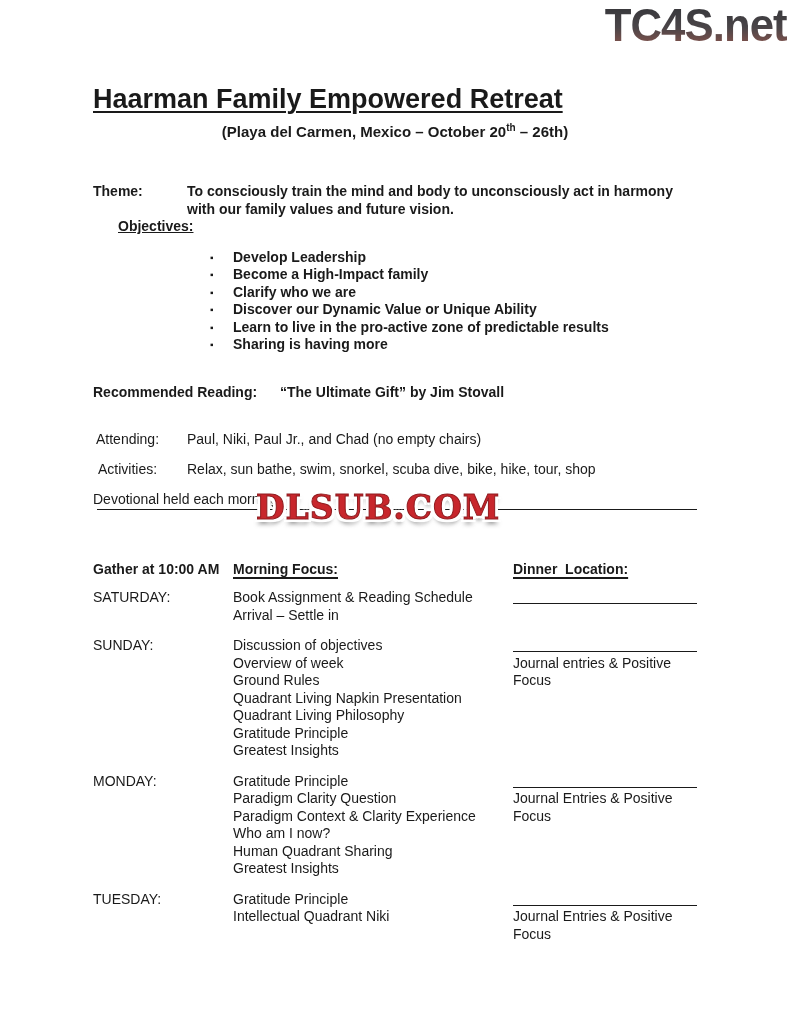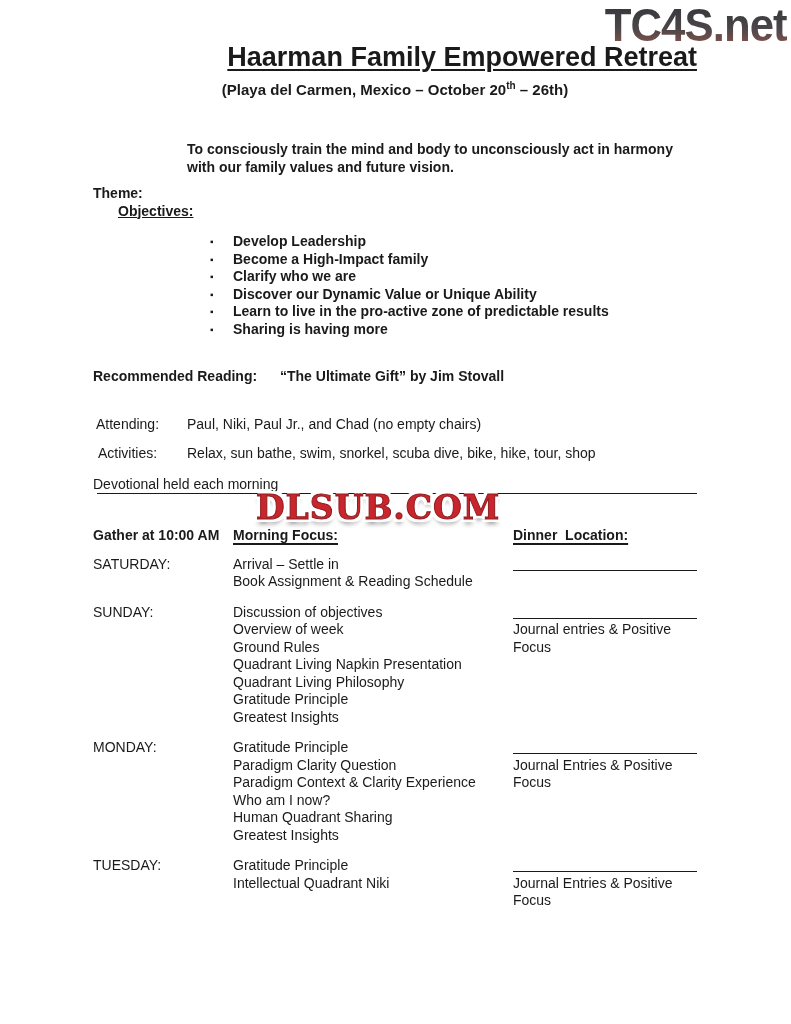--- a/index.html
+++ b/index.html
@@ -17,22 +17,22 @@
   }
   .content {
     position: absolute;
     left: 93px;
     top: 0;
     width: 604px;
   }
 
   
   .title {
-    margin-top: 42px;
-    text-align: right;
+    margin-top: 84px;
+    text-align: left;
     font-size: 27px;
     line-height: 31px;
     font-weight: bold;
     text-decoration: underline;
     text-decoration-thickness: 2px;
     text-underline-offset: 3px;
   }
   .subtitle {
     margin-top: 3px;
     text-align: center;
@@ -40,21 +40,21 @@
     font-weight: bold;
     line-height: 19px;
   }
   .subtitle sup { font-size: 10px; }
 
   
   .theme-row {
     margin-top: 42px;
     display: flex;
   }
-  .theme-label { width: 94px; flex: 0 0 94px; font-weight: bold; margin-top: 44px; }
+  .theme-label { width: 94px; flex: 0 0 94px; font-weight: bold; }
   .theme-text { width: 490px; font-weight: bold; }
 
   .objectives-label {
     padding-left: 25px;
     font-weight: bold;
     text-decoration: underline;
   }
 
   .objectives-list {
     margin-top: 13px;
@@ -83,21 +83,21 @@
   .devotional-text { white-space: nowrap; }
   .fill-line {
     flex: 1;
     border-bottom: 1px solid #1a1a1a;
     margin-bottom: 3px;
     margin-left: 4px;
   }
 
   
   .sched-grid { display: grid; grid-template-columns: 140px 280px 184px; }
-  .sched-header { margin-top: 30px; font-weight: bold; }
+  .sched-header { margin-top: 48px; font-weight: bold; }
   .sched-header .underlined {
     text-decoration: underline;
     text-decoration-thickness: 1.5px;
     text-underline-offset: 3px;
     white-space: pre;
   }
   .day-block-0 { margin-top: 11px; }
   .day-block { margin-top: 13px; }
   .morning-list { list-style: none; }
   .dinner-cell { display: block; }
@@ -227,22 +227,22 @@
 
     <div class="sched-grid sched-header">
       <div>Gather at 10:00 AM</div>
       <div><span class="underlined">Morning Focus:</span></div>
       <div><span class="underlined">Dinner  Location:</span></div>
     </div>
 
     <div class="sched-grid day-block-0">
       <div>SATURDAY:</div>
       <ul class="morning-list">
+        <li>Book Assignment &amp; Reading Schedule</li>
         <li>Arrival – Settle in</li>
-        <li>Book Assignment &amp; Reading Schedule</li>
       </ul>
       <div class="dinner-cell">
         <span class="blank-line"></span>
       </div>
     </div>
 
     <div class="sched-grid day-block">
       <div>SUNDAY:</div>
       <ul class="morning-list">
         <li>Discussion of objectives</li>

